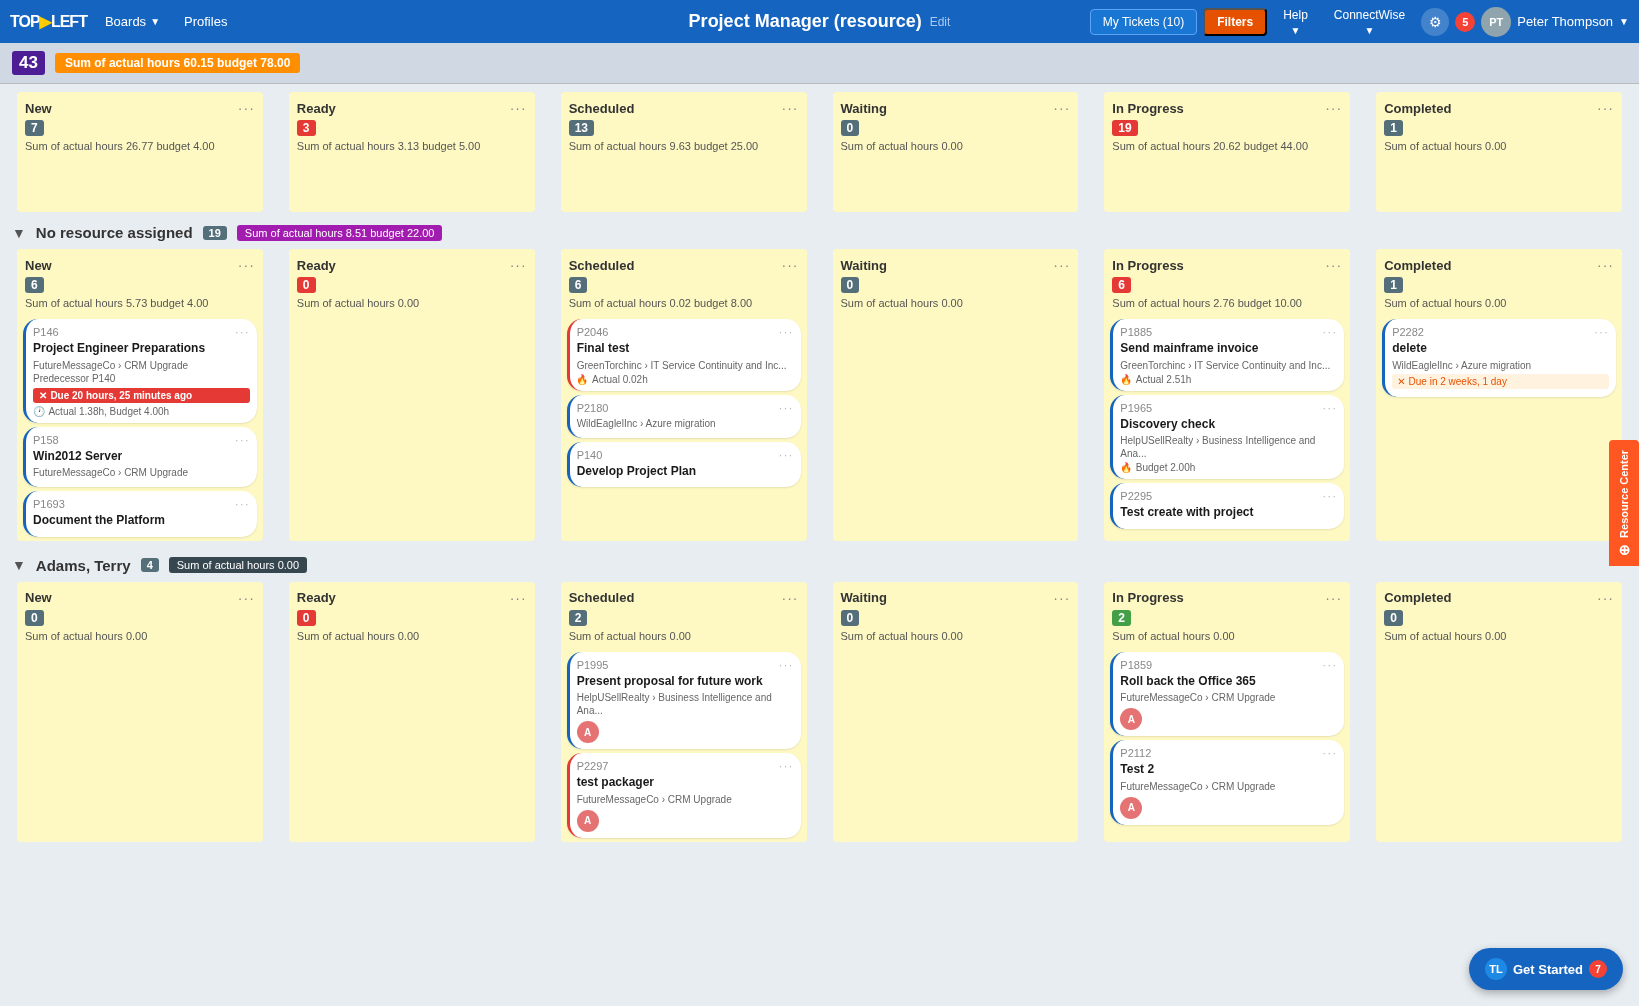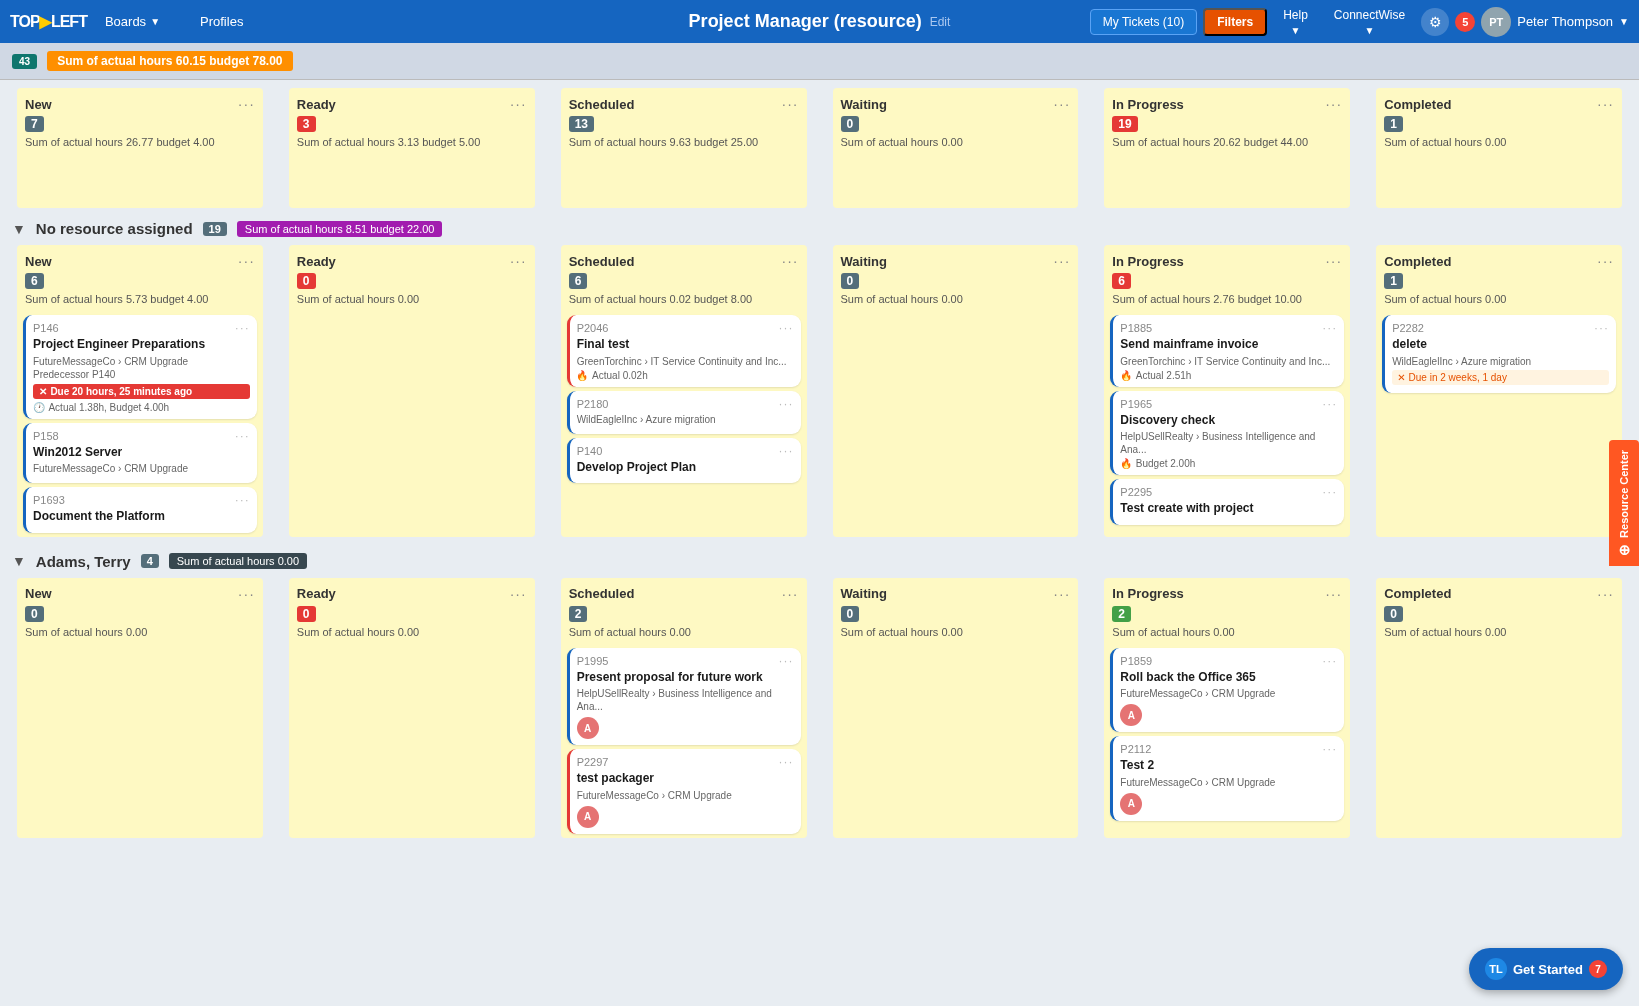--- a/index.html
+++ b/index.html
@@ -17,21 +17,21 @@
       position: relative;
     }
     .logo {
       font-weight: 900;
       font-size: 16px;
       color: white;
       letter-spacing: -1px;
       margin-right: 0;
     }
     .logo span { color: #ffcc00; }
-    .header-nav { display: flex; gap: 20px; }
+    .header-nav { display: flex; gap: 4px; }
     .header-nav-item {
       color: white;
       padding: 4px 10px;
       border-radius: 3px;
       cursor: pointer;
       font-size: 13px;
       display: flex; align-items: center; gap: 4px;
     }
     .header-title {
       position: absolute;
@@ -113,25 +113,25 @@
     
     .summary-bar {
       background: #d0d8e4;
       padding: 8px 12px;
       display: flex;
       align-items: center;
       gap: 10px;
       border-bottom: 1px solid #bbb;
     }
     .summary-count {
-      background: #0f766e;
+      background: #4c1d95;
       color: white;
       border-radius: 3px;
       padding: 2px 7px;
-      font-size: 10px;
+      font-size: 17px;
       font-weight: 700;
     }
     .summary-text {
       background: #ff8f00;
       color: white;
       padding: 3px 10px;
       border-radius: 3px;
       font-size: 12px;
       font-weight: 600;
     }
@@ -198,21 +198,21 @@
     }
     .badge-gray { background: #546e7a; }
     .badge-red { background: #e53935; }
     .badge-green { background: #43a047; }
     .column-sum { font-size: 11px; color: #555; padding: 0 8px 6px 8px; }
 
     
     .card {
       background: white;
       margin: 4px 6px;
-      border-radius: 9px;
+      border-radius: 15px;
       padding: 6px 7px;
       border-left: 3px solid #1565c0;
       box-shadow: 0 1px 2px rgba(0,0,0,0.1);
       position: relative;
     }
     .card.red-border { border-left-color: #e53935; }
     .card-header-row {
       display: flex;
       justify-content: space-between;
       align-items: center;

